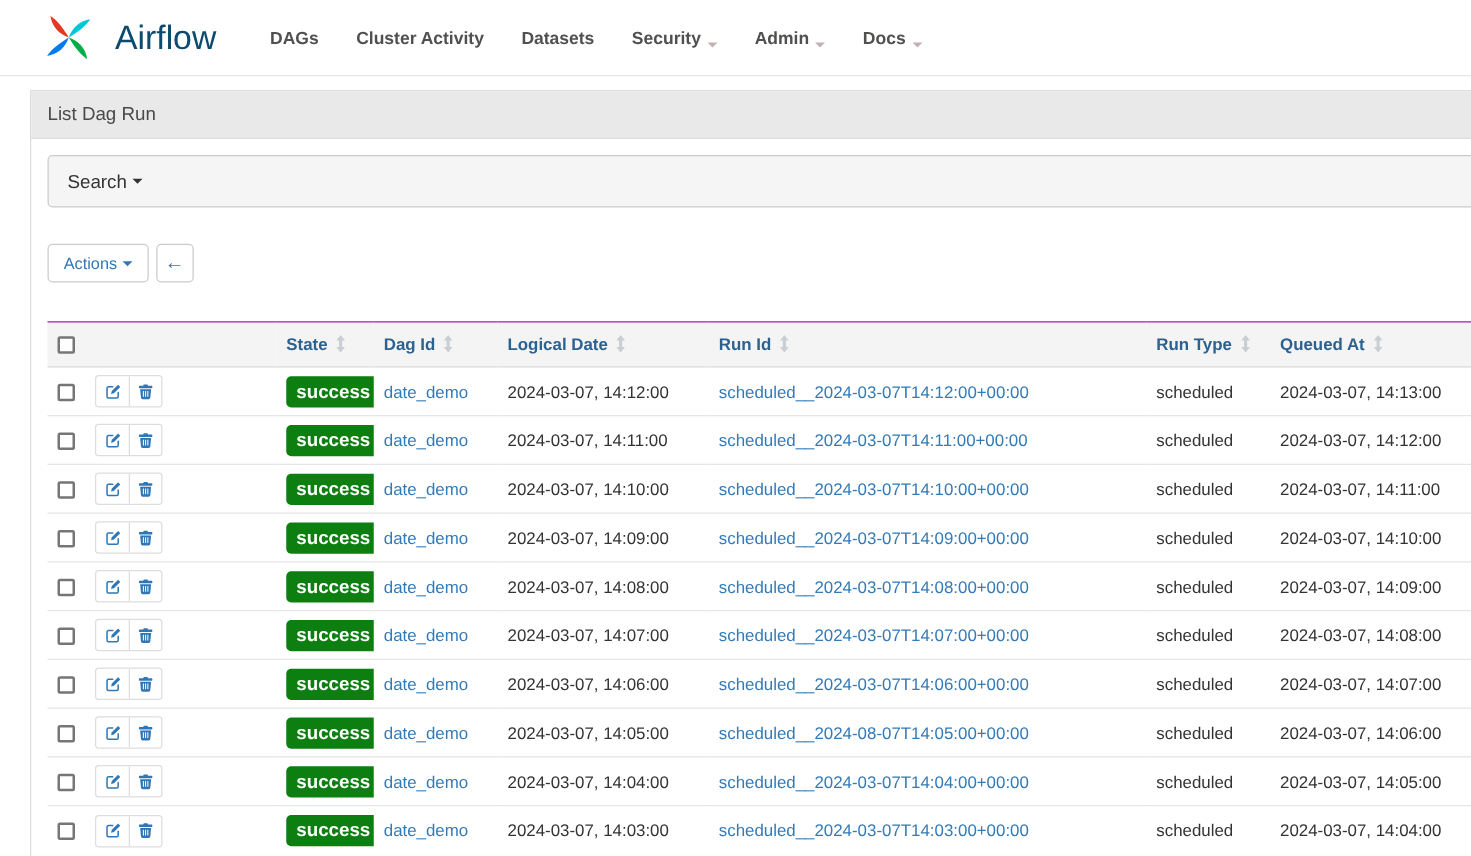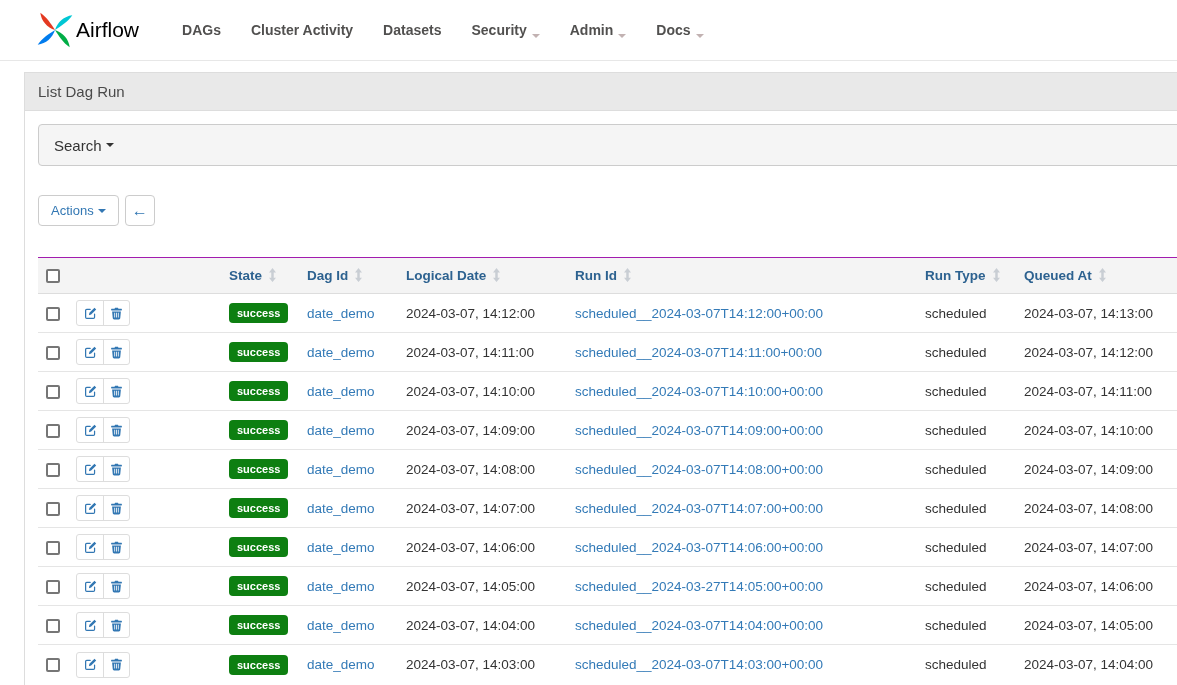--- a/index.html
+++ b/index.html
@@ -4,21 +4,21 @@
 <style>
   * { box-sizing: border-box; margin: 0; padding: 0; }
   html, body { width: 1177px; height: 685px; overflow: hidden; background: #fff;
     font-family: "Liberation Sans", sans-serif; color: #333; }
 
   
   .navbar { height: 61px; background: #fff; border-bottom: 1px solid #e7e7e7;
     display: flex; align-items: center; padding-left: 34px; }
   .brand { display: flex; align-items: center; cursor: pointer; }
   .brand svg { width: 42px; height: 42px; }
-  .brand-text { font-size: 21px; color: #000000; margin-left: 0; }
+  .brand-text { font-size: 27px; color: #0c4a6e; margin-left: 16px; }
   .nav-menu { display: flex; list-style: none; margin-left: 28px; }
   .nav-item { padding: 10px 15px; font-size: 14px; font-weight: bold; color: #51504f;
     cursor: pointer; display: flex; align-items: flex-end; }
   .caret-down { display: inline-block; width: 0; height: 0; margin-left: 5px;
     border-left: 4px solid transparent; border-right: 4px solid transparent;
     border-top: 4px solid #c2b2b2; }
 
   
   .panel { margin: 11px 0 0 24px; width: 1222px; border: 1px solid #ddd; background: #fff; }
   .panel-heading { background: #e9e9e9; border-bottom: 1px solid #ddd; padding: 10px 13px;
@@ -58,21 +58,21 @@
     border-radius: 2px; background: #fff; cursor: pointer; vertical-align: middle; }
 
   .icon-group { display: inline-flex; border: 1px solid #ddd; border-radius: 3px;
     overflow: hidden; background: #fff; }
   .icon-btn { width: 26px; height: 24px; display: flex; align-items: center; justify-content: center;
     color: var(--accent, #3277b3); cursor: pointer; }
   .icon-btn + .icon-btn { border-left: 1px solid #ddd; }
   .icon-btn svg { width: 13px; height: 13px; }
 
   .badge-success { display: inline-block; background: var(--success, #0d7f11); color: #fff;
-    font-size: 11px; font-weight: bold; padding: 4px 8px; border-radius: 4px; }
+    font-size: 15px; font-weight: bold; padding: 4px 8px; border-radius: 4px; }
 
   a.cell-link { color: var(--link, #337ab7); text-decoration: none; cursor: pointer; }
 </style>
 </head>
 <body>
 
 <div class="navbar">
   <div class="brand">
     <svg viewBox="0 0 40 40">
       <g>
@@ -360,21 +360,21 @@
           <svg viewBox="0 0 16 16">
             <path d="M6.2 0.8h3.6l.6 1.2H14a.6.6 0 0 1 .6.6v1.2a.6.6 0 0 1-.6.6H2a.6.6 0 0 1-.6-.6V2.6A.6.6 0 0 1 2 2h3.6z" fill="currentColor"></path>
             <path fill-rule="evenodd" fill="currentColor" d="M2.6 5.4h10.8l-.8 8.5a1.6 1.6 0 0 1-1.6 1.4H5a1.6 1.6 0 0 1-1.6-1.4zm2.7 1.8v5.6h1V7.2zm2.2 0v5.6h1V7.2zm2.2 0v5.6h1V7.2z"></path>
           </svg>
         </span>
       </span>
     </td>
     <td><span class="badge-success">success</span></td>
     <td><a class="cell-link">date_demo</a></td>
     <td><span>2024-03-07, 14:05:00</span></td>
-    <td><a class="cell-link">scheduled__2024-03-27T14:05:00+00:00</a></td>
+    <td><a class="cell-link">scheduled__2024-08-07T14:05:00+00:00</a></td>
     <td><span>scheduled</span></td>
     <td><span>2024-03-07, 14:06:00</span></td>
   </tr>
 
   <tr>
     <td><span class="checkbox"></span></td>
     <td>
       <span class="icon-group">
         <span class="icon-btn">
           <svg viewBox="0 0 16 16">

